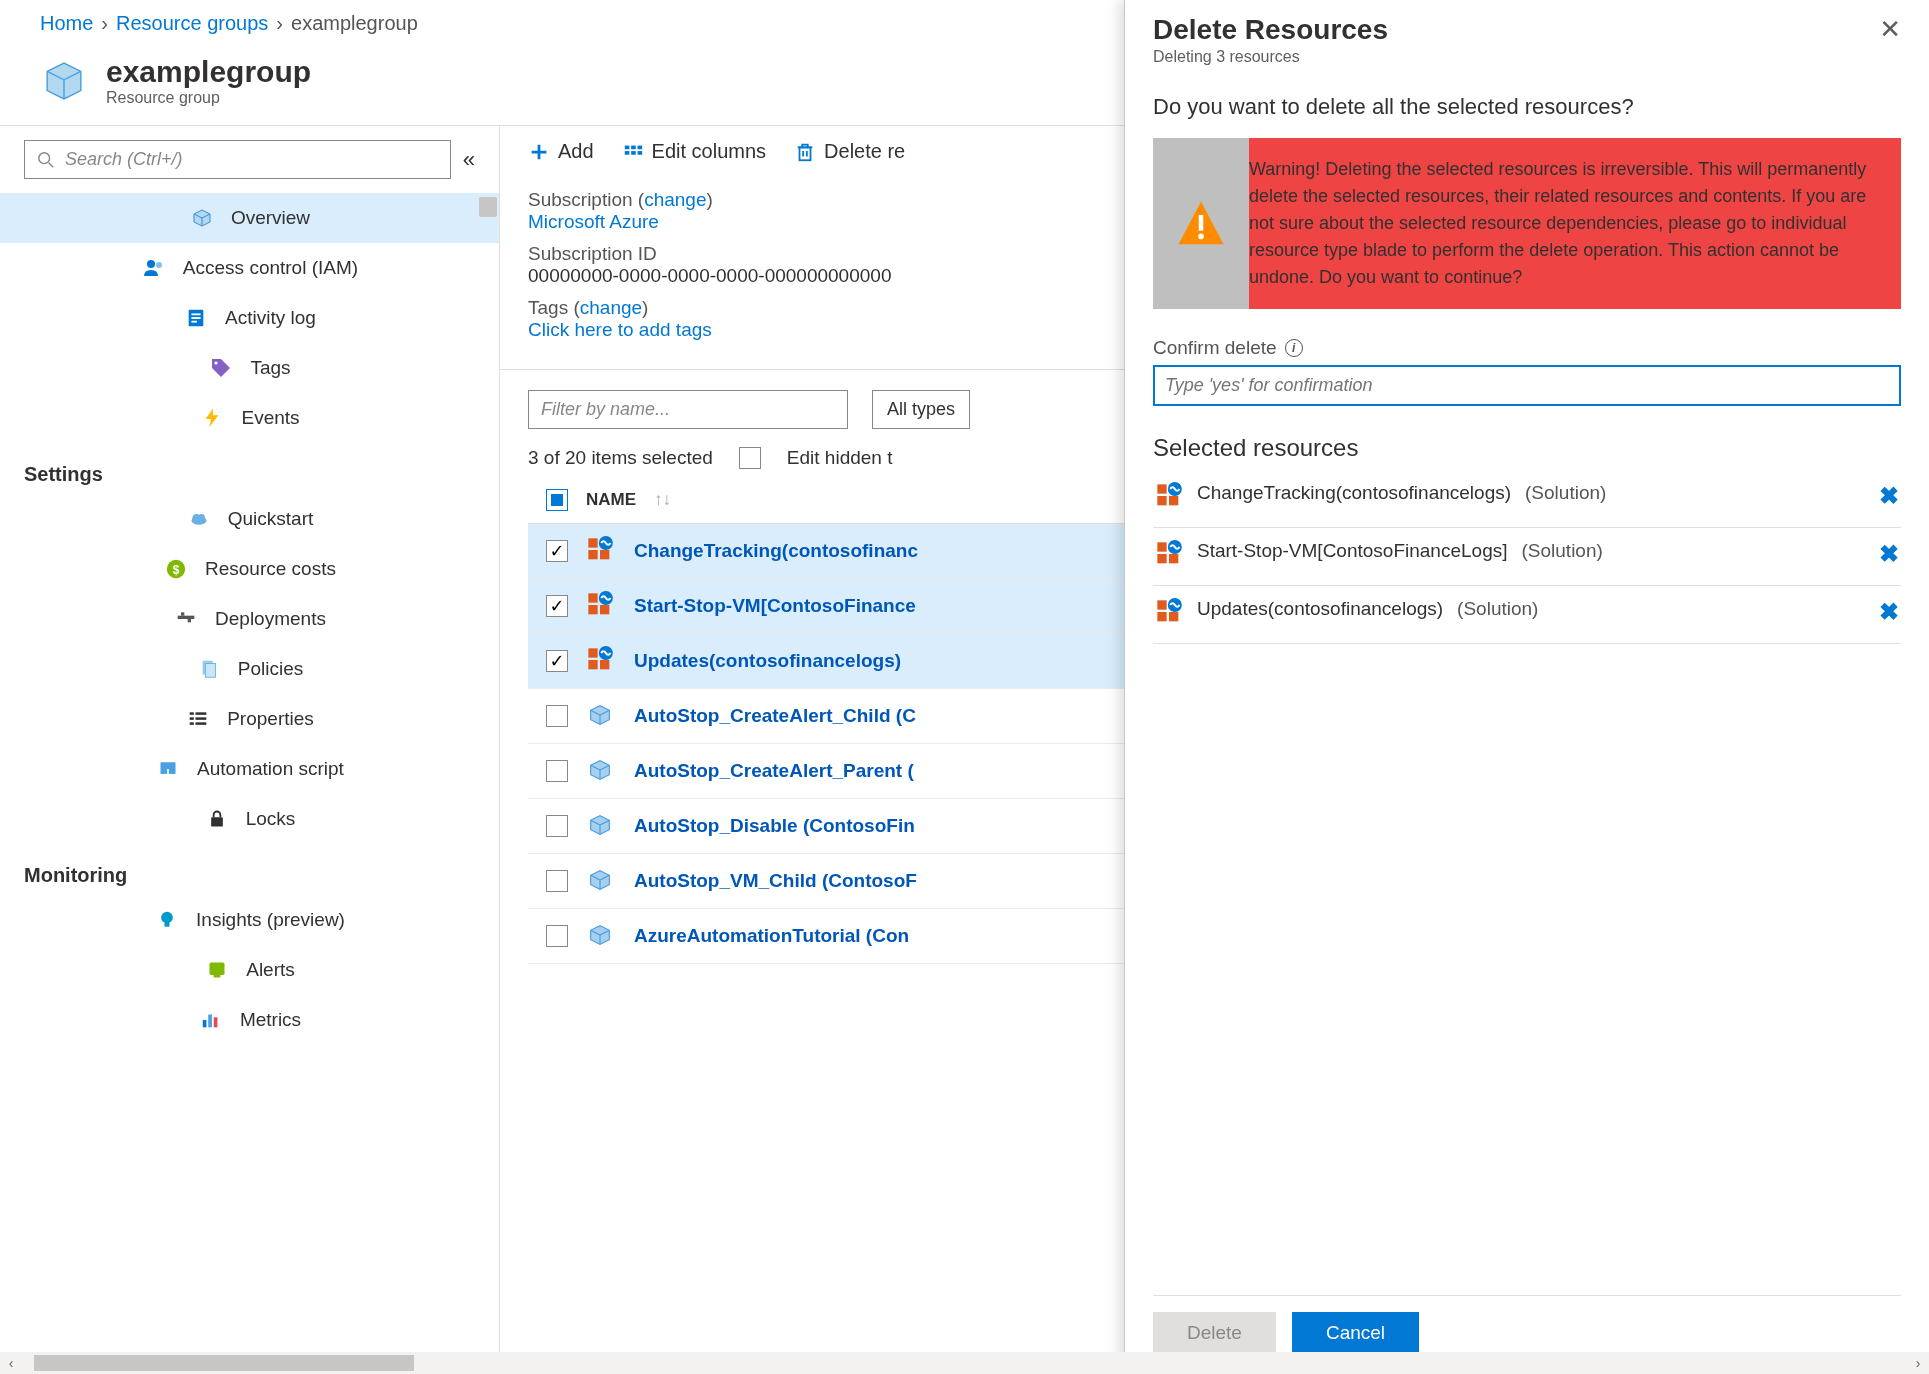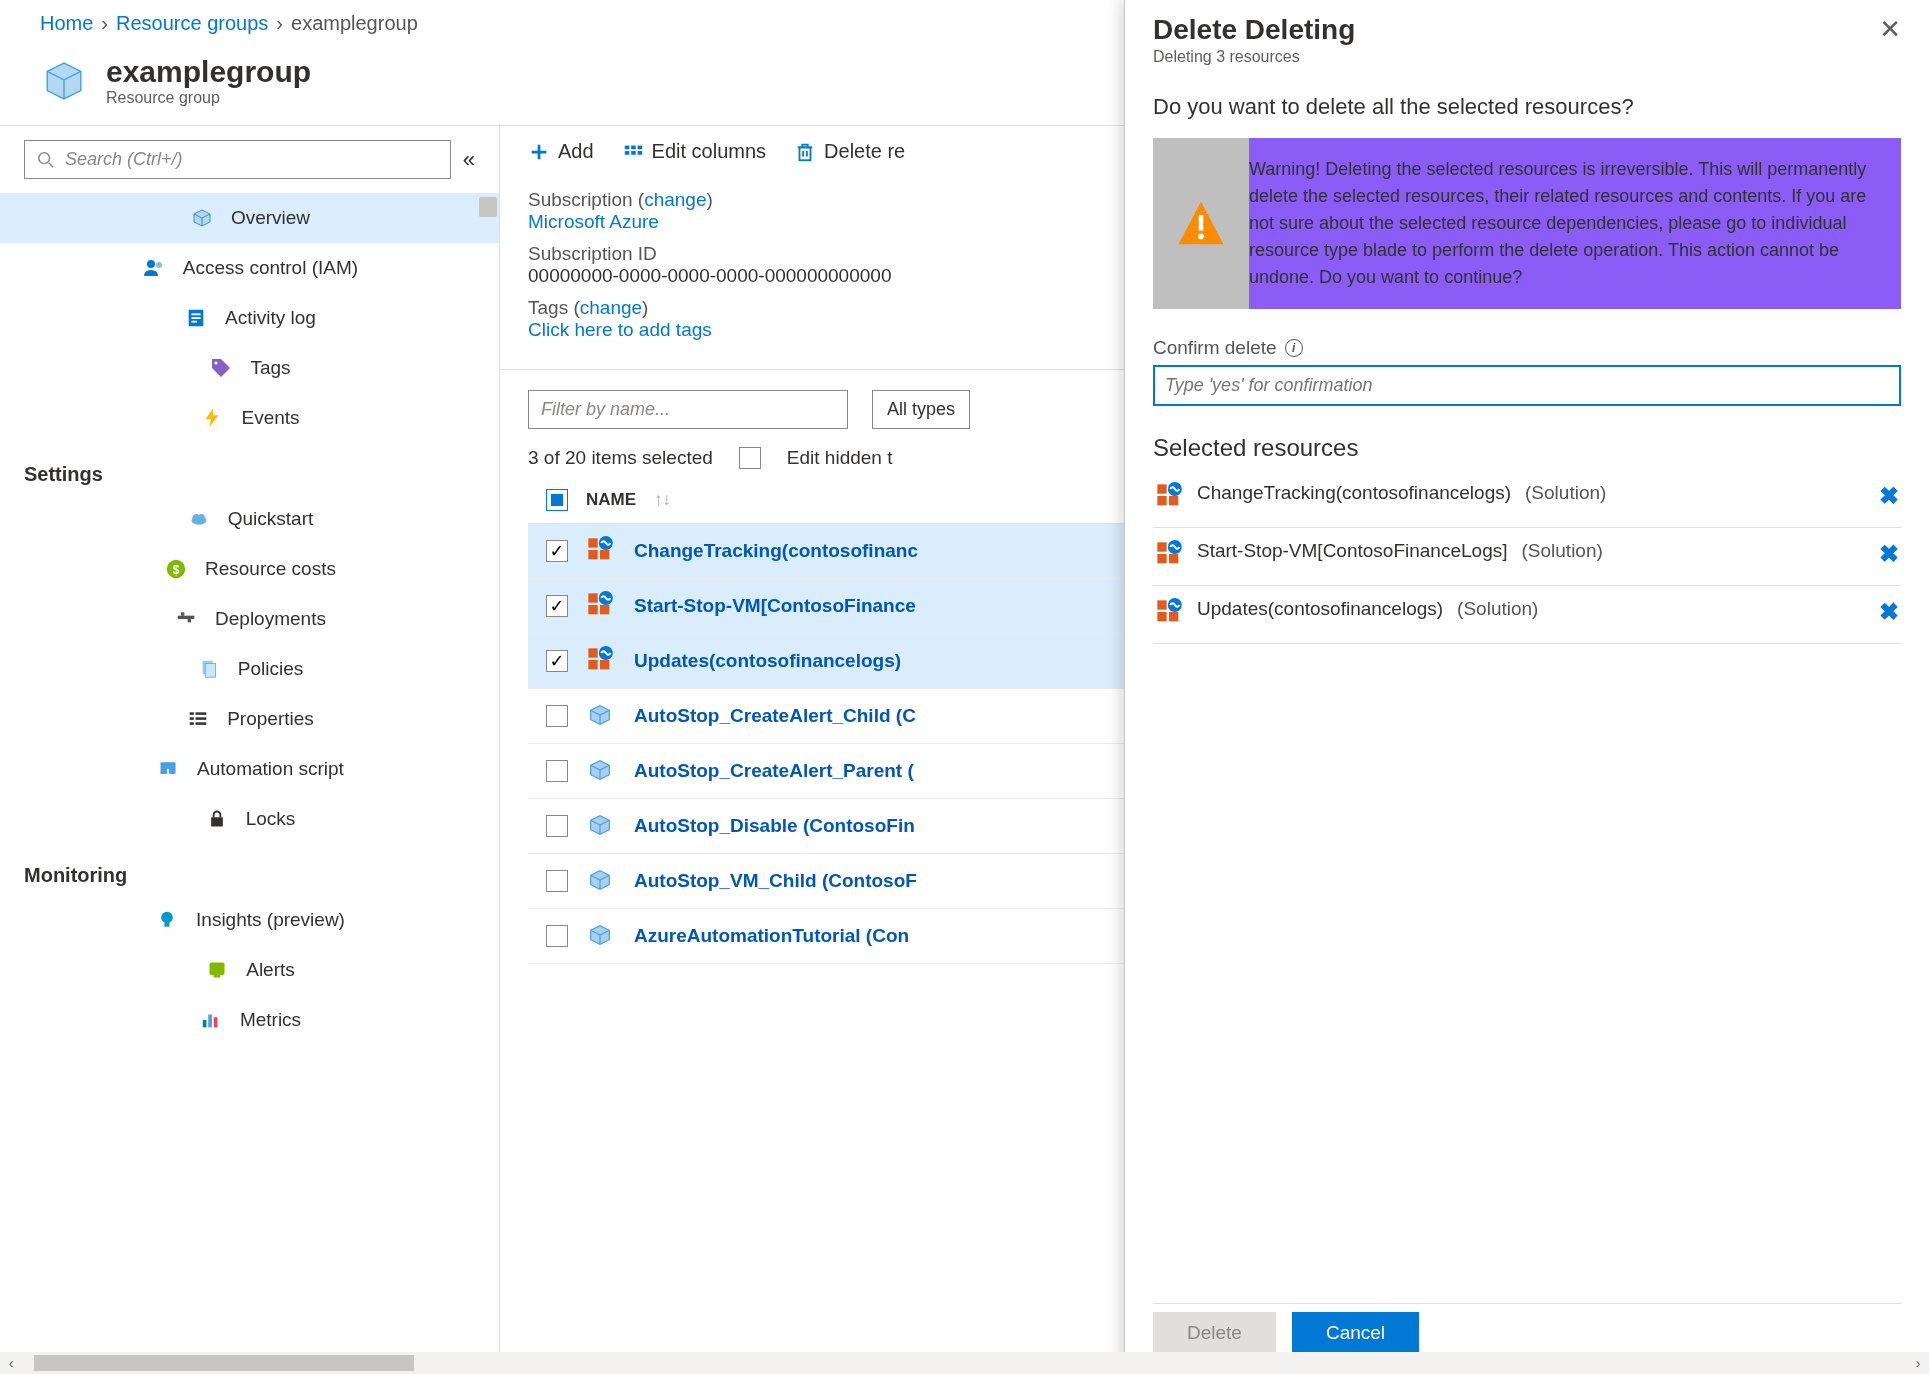--- a/index.html
+++ b/index.html
@@ -59,33 +59,33 @@
 .row-name { color: #0057b8; font-weight: 600; }
 
 .panel { position: absolute; right: 0; top: 0; bottom: 0; width: 805px; background: #fff; border-left: 1px solid #c8c6c4; box-shadow: -4px 0 14px rgba(0,0,0,.15); padding: 14px 28px; display: flex; flex-direction: column; }
 .panel-header { display: flex; justify-content: space-between; align-items: flex-start; }
 .panel-title { font-size: 28px; font-weight: 600; }
 .panel-subtitle { font-size: 16px; color: #605e5c; margin-top: 2px; }
 .panel-close { font-size: 26px; cursor: pointer; color: #605e5c; }
 .panel-question { font-size: 22px; margin: 28px 0 18px 0; }
 .warning-box { background: #bfbfbf; display: flex; padding: 0; }
 .warning-icon-col { width: 96px; display: flex; align-items: center; justify-content: center; }
-.warning-text { padding: 18px 18px 18px 0; font-size: 18px; line-height: 1.5; background: #8b5cf6; flex:1; }
+.warning-text { padding: 18px 18px 18px 0; font-size: 18px; line-height: 1.5; background: #ef4444; flex:1; }
 
 .confirm-label { margin-top: 28px; font-size: 19px; color: #555; display: flex; align-items: center; gap: 8px; }
 .confirm-label .info { width: 18px; height: 18px; border: 1.5px solid #555; border-radius: 50%; display: inline-flex; align-items: center; justify-content: center; font-size: 12px; font-weight: bold; font-style: italic; }
 .confirm-input { width: 100%; border: 2px solid #0078d4; padding: 8px 10px; font-size: 18px; margin-top: 6px; font-style: italic; color: #888; }
 
 .sel-title { font-size: 24px; margin: 28px 0 8px 0; }
 .sel-row { display: flex; align-items: flex-start; gap: 14px; padding: 12px 2px; border-bottom: 1px solid #e1dfdd; font-size: 19px; }
 .sel-row .name { flex: 0 0 auto; }
 .sel-row .type { color: #555; flex: 1; }
 .sel-x { color: #0078d4; font-size: 24px; font-weight: bold; cursor: pointer; }
 
-.panel-footer { margin-top: auto; padding: 8px 0 6px 0; border-top: 1px solid #e1dfdd; display: flex; gap: 16px; }
+.panel-footer { margin-top: auto; padding: 16px 0 6px 0; border-top: 1px solid #e1dfdd; display: flex; gap: 16px; }
 .btn { padding: 10px 34px; font-size: 19px; border: none; cursor: pointer; }
 .btn-disabled { background: #e1dfdd; color: #8a8886; }
 .btn-primary { background: #0078d4; color: #fff; }
 
 .hscroll { position: absolute; left: 0; right: 0; bottom: 0; height: 22px; background: #f3f2f1; }
 .hscroll .thumb { position: absolute; left: 34px; width: 380px; top: 3px; bottom: 3px; background: #c8c6c4; }
 .hscroll .arr { position: absolute; top: 0; bottom: 0; width: 22px; display: flex; align-items: center; justify-content: center; color: #605e5c; }
 </style>
 </head>
 <body>
@@ -407,21 +407,21 @@
             <span class="row-name">AzureAutomationTutorial (Con</span>
           </div>
         </div>
     </div>
   </div>
 </div>
 
 <div class="panel">
   <div class="panel-header">
     <div>
-      <div class="panel-title">Delete Deleting</div>
+      <div class="panel-title">Delete Resources</div>
       <div class="panel-subtitle">Deleting 3 resources</div>
     </div>
     <div class="panel-close">✕</div>
   </div>
   <div class="panel-question">Do you want to delete all the selected resources?</div>
   <div class="warning-box">
     <div class="warning-icon-col">
       <svg width="54" height="54" viewBox="0 0 48 48">
           <path d="M24 4 L44 42 L4 42 Z" fill="#ff8c00"></path>
           <rect x="22" y="16" width="4" height="14" fill="#fff"></rect>

